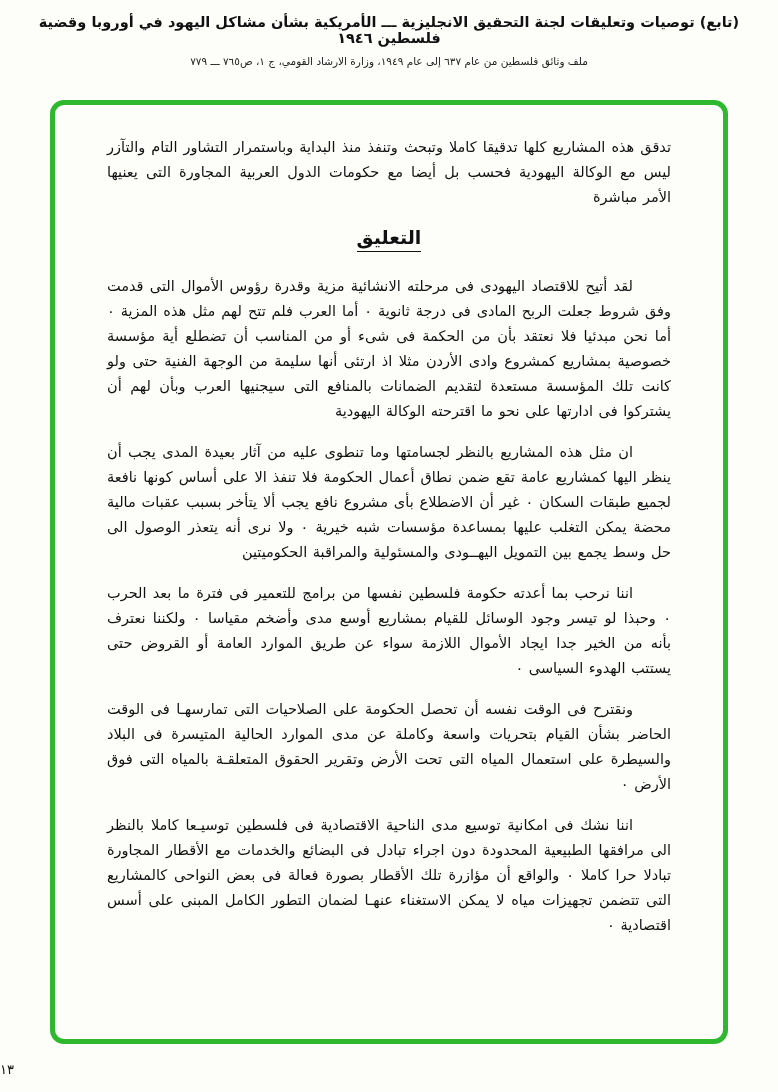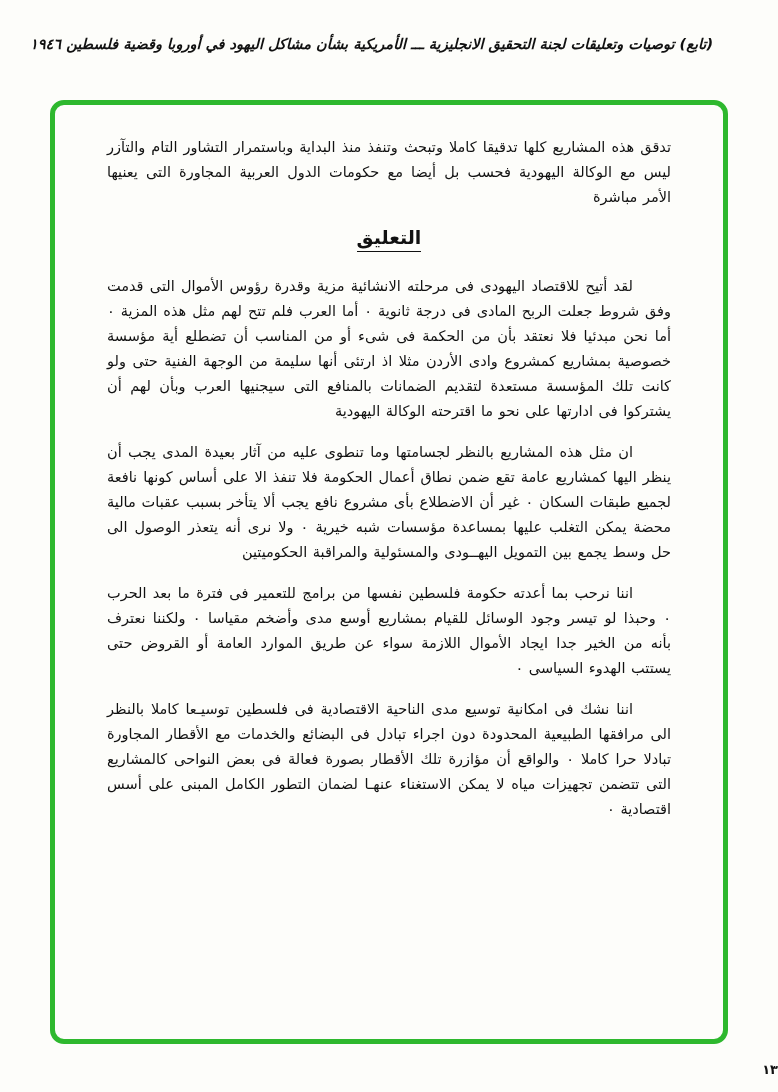--- a/index.html
+++ b/index.html
@@ -12,23 +12,22 @@
     width: 778px;
     height: 1092px;
     margin: 0 auto;
     background: #fdfdfa;
     font-family: "DejaVu Sans", sans-serif;
     color: #111;
     overflow: hidden;
   }
   .doc-header {
     direction: rtl;
-    text-align: left;
-    padding-top: 36px;
-    font-style: italic;
+    text-align: center;
+    padding-top: 14px;
   }
   .doc-title {
     font-size: 14.5px;
     font-weight: bold;
     letter-spacing: 0.2px;
     padding: 0 30px;
   }
   .doc-source {
     font-size: 10.5px;
     margin-top: 9px;
@@ -71,52 +70,53 @@
   .section-heading .underline {
     display: inline-block;
     padding-bottom: 3px;
     border-bottom: 1.5px solid #111;
   }
   .doc-footer {
     position: absolute;
     bottom: 14px;
     left: 0;
     width: 100%;
-    text-align: right;
-    font-weight: bold;
+    text-align: left;
   }
   .page-number {
     font-size: 13px;
     color: #111;
   }
 </style>
 </head>
 <body>
 
 <div class="page" style="background: rgb(253, 253, 250);">
 
   <header class="doc-header">
     <div class="doc-title">(تابع) توصيات وتعليقات لجنة التحقيق الانجليزية ـــ الأمريكية بشأن مشاكل اليهود في أوروبا وقضية فلسطين ١٩٤٦</div>
+    <div class="doc-source">ملف وثائق فلسطين من عام ٦٣٧ إلى عام ١٩٤٩، وزارة الارشاد القومي، ج ١، ص٧٦٥ ـــ ٧٧٩</div>
   </header>
 
   <div class="frame" style="border-color: rgb(46, 184, 46);">
     <div class="content">
 
       <p class="para no-indent">تدقق هذه المشاريع كلها تدقيقا كاملا وتبحث وتنفذ منذ البداية وباستمرار التشاور التام والتآزر ليس مع الوكالة اليهودية فحسب بل أيضا مع حكومات الدول العربية المجاورة التى يعنيها الأمر مباشرة</p>
 
       <h2 class="section-heading">
         <span class="underline">التعليق</span>
       </h2>
 
       <p class="para">لقد أتيح للاقتصاد اليهودى فى مرحلته الانشائية مزية وقدرة رؤوس الأموال التى قدمت وفق شروط جعلت الربح المادى فى درجة ثانوية ٠ أما العرب فلم تتح لهم مثل هذه المزية ٠ أما نحن مبدئيا فلا نعتقد بأن من الحكمة فى شىء أو من المناسب أن تضطلع أية مؤسسة خصوصية بمشاريع كمشروع وادى الأردن مثلا اذ ارتئى أنها سليمة من الوجهة الفنية حتى ولو كانت تلك المؤسسة مستعدة لتقديم الضمانات بالمنافع التى سيجنيها العرب وبأن لهم أن يشتركوا فى ادارتها على نحو ما اقترحته الوكالة اليهودية</p>
 
       <p class="para">ان مثل هذه المشاريع بالنظر لجسامتها وما تنطوى عليه من آثار بعيدة المدى يجب أن ينظر اليها كمشاريع عامة تقع ضمن نطاق أعمال الحكومة فلا تنفذ الا على أساس كونها نافعة لجميع طبقات السكان ٠ غير أن الاضطلاع بأى مشروع نافع يجب ألا يتأخر بسبب عقبات مالية محضة يمكن التغلب عليها بمساعدة مؤسسات شبه خيرية ٠ ولا نرى أنه يتعذر الوصول الى حل وسط يجمع بين التمويل اليهــودى والمسئولية والمراقبة الحكوميتين</p>
 
       <p class="para">اننا نرحب بما أعدته حكومة فلسطين نفسها من برامج للتعمير فى فترة ما بعد الحرب ٠ وحبذا لو تيسر وجود الوسائل للقيام بمشاريع أوسع مدى وأضخم مقياسا ٠ ولكننا نعترف بأنه من الخير جدا ايجاد الأموال اللازمة سواء عن طريق الموارد العامة أو القروض حتى يستتب الهدوء السياسى ٠</p>
 
+      <p class="para">ونقترح فى الوقت نفسه أن تحصل الحكومة على الصلاحيات التى تمارسهـا فى الوقت الحاضر بشأن القيام بتحريات واسعة وكاملة عن مدى الموارد الحالية المتيسرة فى البلاد والسيطرة على استعمال المياه التى تحت الأرض وتقرير الحقوق المتعلقـة بالمياه التى فوق الأرض ٠</p>
 
       <p class="para">اننا نشك فى امكانية توسيع مدى الناحية الاقتصادية فى فلسطين توسيـعا كاملا بالنظر الى مرافقها الطبيعية المحدودة دون اجراء تبادل فى البضائع والخدمات مع الأقطار المجاورة تبادلا حرا كاملا ٠ والواقع أن مؤازرة تلك الأقطار بصورة فعالة فى بعض النواحى كالمشاريع التى تتضمن تجهيزات مياه لا يمكن الاستغناء عنهـا لضمان التطور الكامل المبنى على أسس اقتصادية ٠</p>
 
     </div>
   </div>
 
   <footer class="doc-footer">
     <span class="page-number">١٣</span>
   </footer>
 

